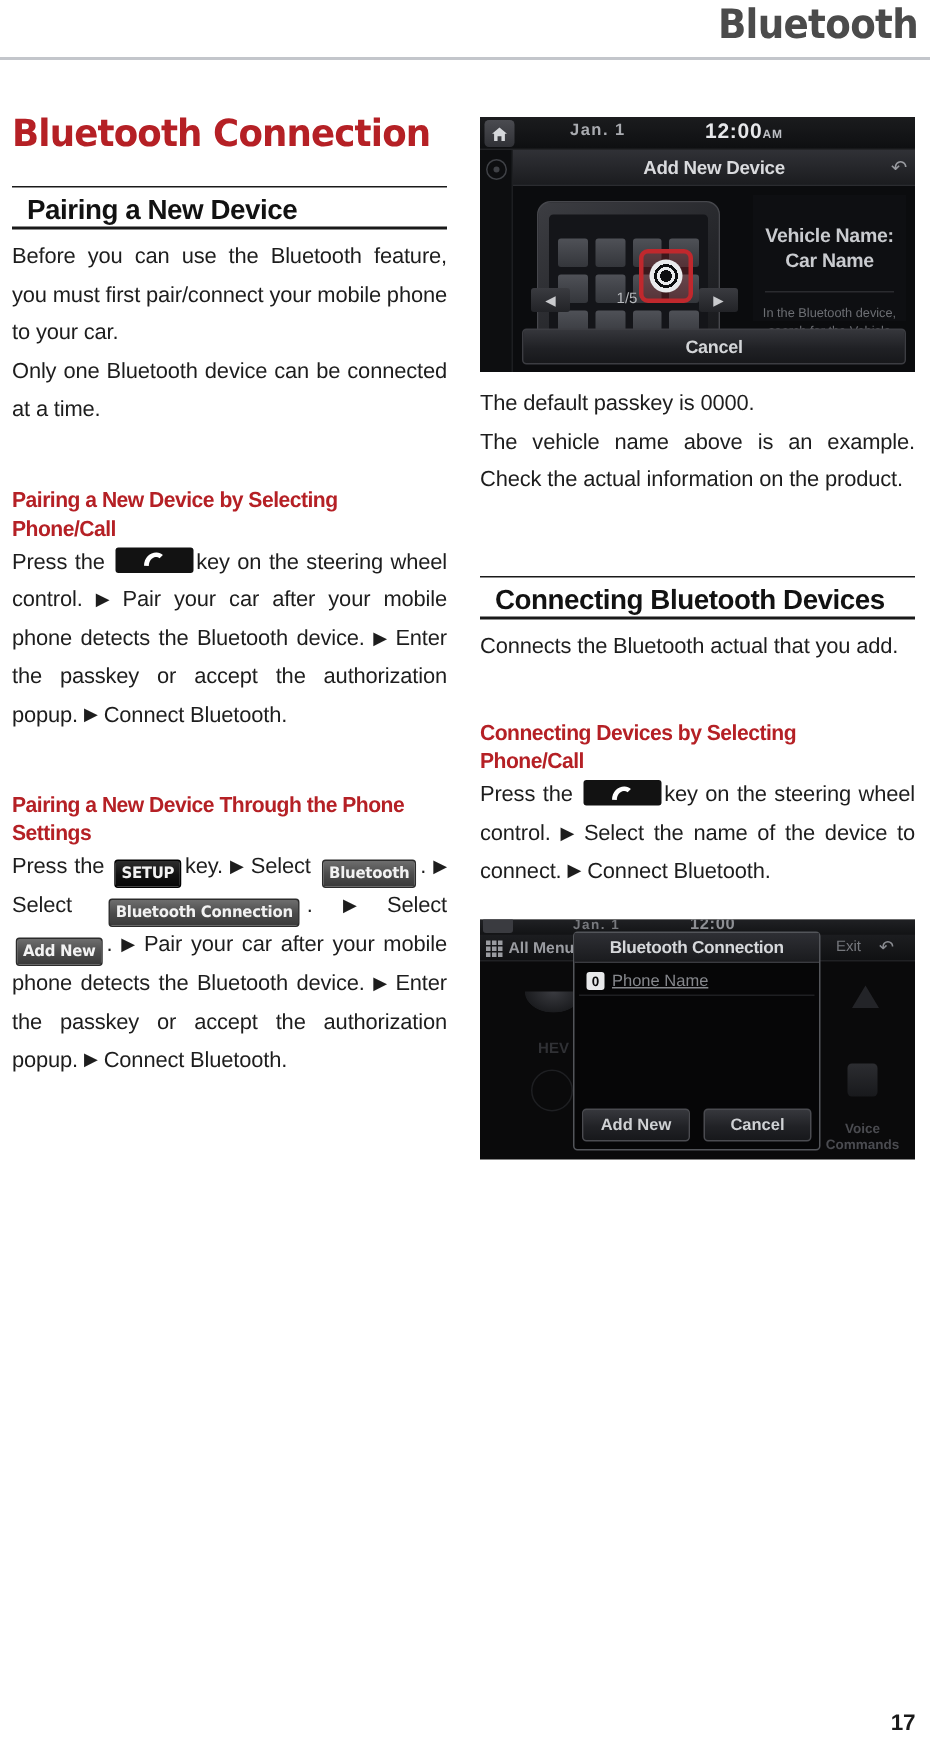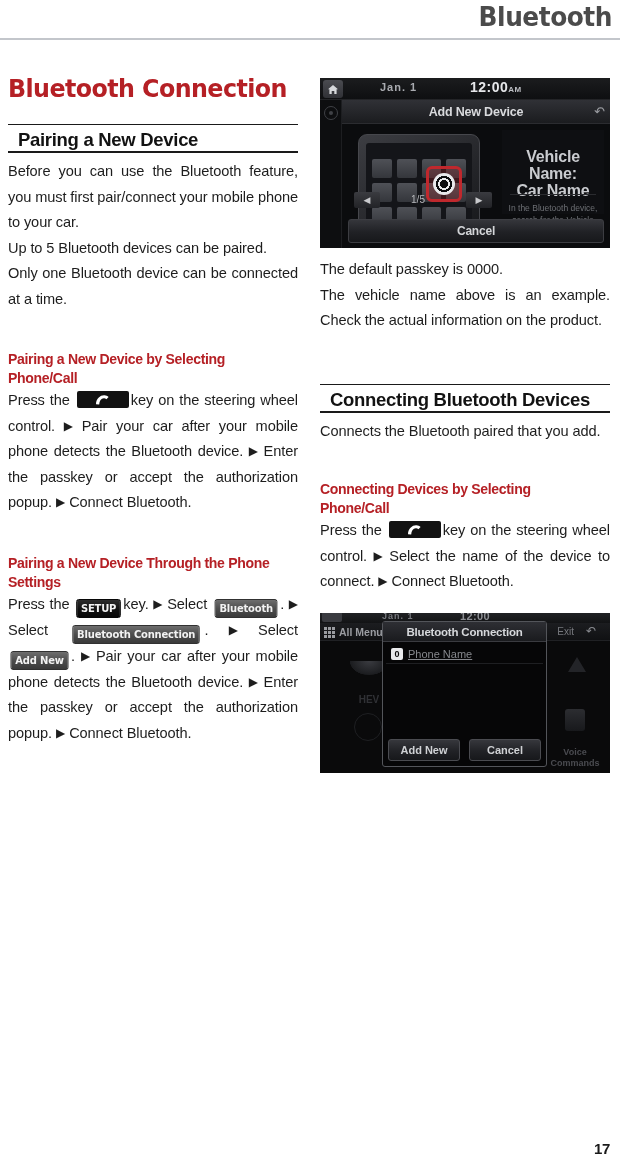--- a/index.html
+++ b/index.html
@@ -278,21 +278,21 @@
   .s1-pagenum {
     position: absolute; left: 44px; top: 0; width: 40px;
     text-align: center; font-size: 10px; color: #b6b8bc; line-height: 16px;
   }
   .s1-rightpane {
     position: absolute; left: 160px; right: 6px; top: 30px; bottom: 34px;
     background: #0e0f12;
   }
   .s1-vname {
     position: absolute; left: 0; right: 0; top: 18px;
-    text-align: center; font-size: 16px; color: #c9cbcf;
+    text-align: center; font-size: 13px; color: #c9cbcf;
     line-height: 17px; font-weight: 600; letter-spacing: -0.2px;
   }
   .s1-div {
     position: absolute; left: 8px; right: 8px; top: 64px; height: 1px;
     background: #2a2b2f;
   }
   .s1-hint {
     position: absolute; left: 4px; right: 4px; top: 72px;
     text-align: center; font-size: 8.5px; color: #6d6f74;
     line-height: 12px;
@@ -443,21 +443,20 @@
 
   <div class="col col-left">
 
     <div class="doc-title">Bluetooth Connection</div>
 
     <div class="h2-block">
       <div class="h2-text">Pairing a New Device</div>
     </div>
 
     <p class="body first">Before you can use the Bluetooth feature, you must first pair/connect your mobile phone to your car.</p>
-    <p class="body">Up to 5 Bluetooth devices can be paired.</p>
     <p class="body">Only one Bluetooth device can be connected at a time.</p>
 
     <div class="spacer-md"></div>
 
     <div class="h3">Pairing a New Device by Selecting Phone/Call</div>
 
     <p class="body"><span>Press the</span>
       <span class="key-phone">
         <svg width="20" height="12" viewBox="0 0 20 12">
             <path d="M3 10.2 C3 4.5 7.5 1 11.5 1.3 C13 1.4 14.5 2 15.6 3 L13.4 5.2 C12.6 4.5 11.7 4.2 10.8 4.3 C8.2 4.6 6.3 6.9 6.2 10.4 Z" fill="#ffffff"></path>
@@ -561,21 +560,21 @@
 
     <p class="body nojustify">The default passkey is 0000.</p>
     <p class="body">The vehicle name above is an example. Check the actual information on the product.</p>
 
     <div class="spacer-lg"></div>
 
     <div class="h2-block">
       <div class="h2-text">Connecting Bluetooth Devices</div>
     </div>
 
-    <p class="body first nojustify">Connects the Bluetooth paired that you add.</p>
+    <p class="body first nojustify">Connects the Bluetooth actual that you add.</p>
 
     <div class="spacer-md"></div>
 
     <div class="h3 tight">Connecting Devices by Selecting Phone/Call</div>
 
     <p class="body"><span>Press the</span>
       <span class="key-phone">
         <svg width="20" height="12" viewBox="0 0 20 12">
             <path d="M3 10.2 C3 4.5 7.5 1 11.5 1.3 C13 1.4 14.5 2 15.6 3 L13.4 5.2 C12.6 4.5 11.7 4.2 10.8 4.3 C8.2 4.6 6.3 6.9 6.2 10.4 Z" fill="#ffffff"></path>
           </svg>

